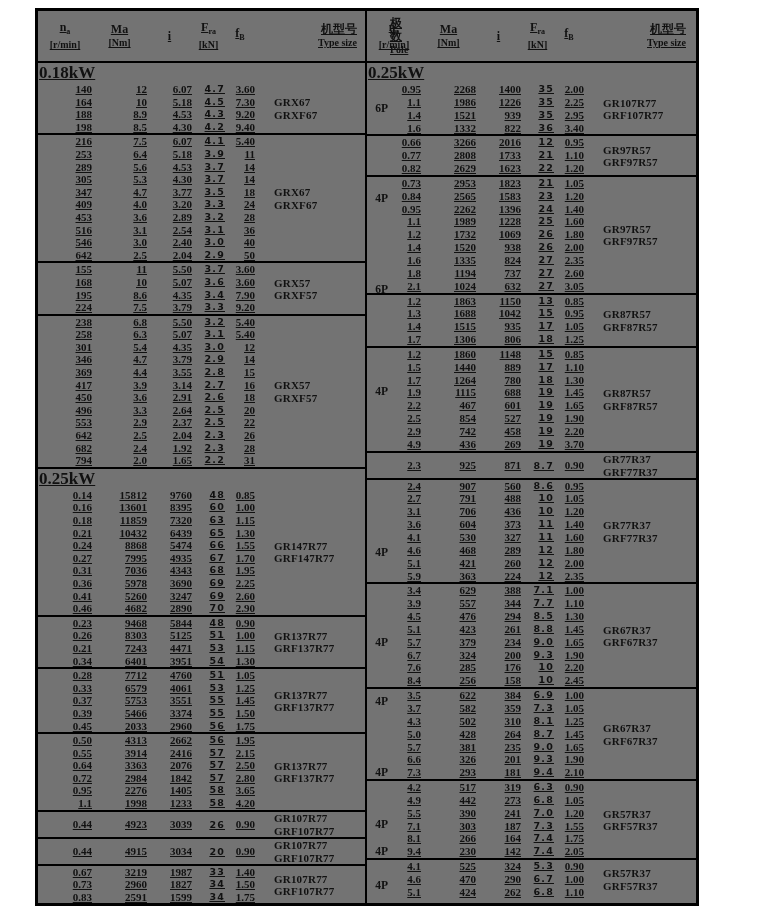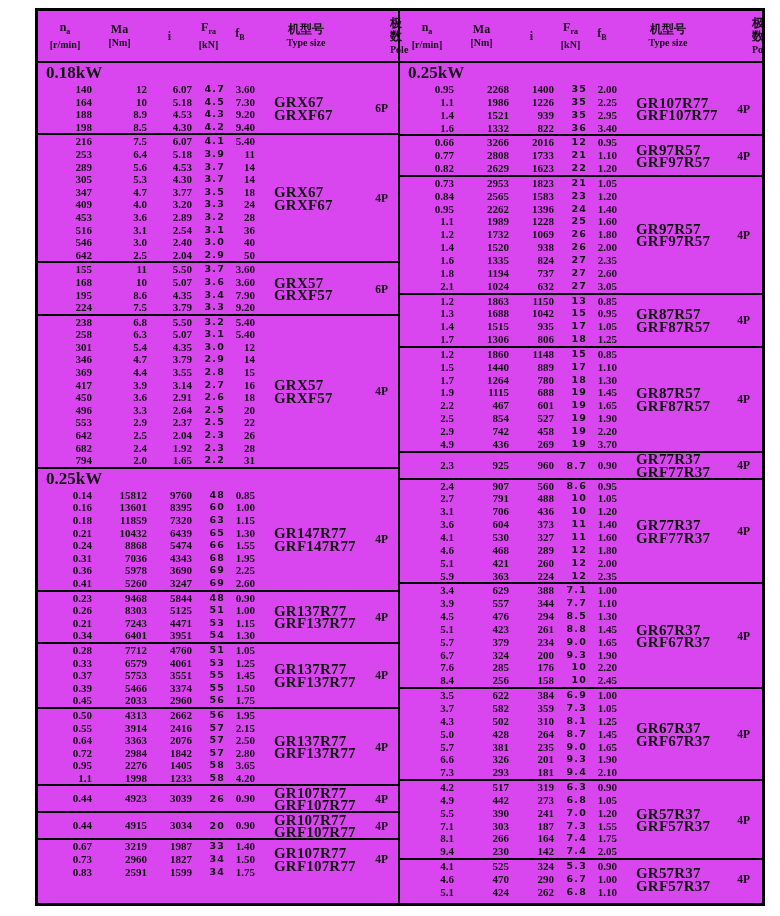--- a/index.html
+++ b/index.html
@@ -1,39 +1,39 @@
 <!DOCTYPE html>
 <html><head>
 <meta charset="utf-8">
 <style>
   html,body{margin:0;padding:0;background:#fff;}
   body{width:780px;height:916px;position:relative;font-family:"Liberation Serif","DejaVu Serif",serif;color:#111;}
   .page{position:absolute;inset:0;background:#fff;}
-  .tbl{position:absolute;left:35px;top:8px;width:730px;height:898px;border:3px solid #000;box-sizing:border-box;display:flex;overflow:hidden;background:#d946ef;}
+  .tbl{position:absolute;left:35px;top:8px;width:664px;height:898px;border:3px solid #000;box-sizing:border-box;display:flex;overflow:hidden;background:#737373;text-decoration:underline;}
   .half{width:50%;box-sizing:border-box;display:flex;flex-direction:column;--grid:54px 55px 45px 33px 30px 16px 86px 28px;}
   .half.left{--rh:12.6px;border-right:2px solid #000;}
   .half.right{--rh:12.85px;}
   .thead{height:50px;flex:0 0 50px;border-bottom:2.5px solid #000;display:grid;grid-template-columns:var(--grid);align-items:center;}
   .hcell{text-align:center;font-weight:bold;line-height:13px;font-size:12px;}
   .hcell .unit{font-size:10px;}
   .hcell sub{font-size:8px;}
   .hcell.type{grid-column:6 / span 2;}
   .hcell.pole{grid-column:8;font-size:12px;margin-left:33px;}
-  .hcell.cn{font-size:12px;}
-  .section-label{height:20px;line-height:20px;font-size:17px;font-weight:bold;padding-left:8px;flex:0 0 auto;}
+  .hcell.cn{font-size:12px;text-align:right;}
+  .section-label{height:20px;line-height:20px;font-size:17px;font-weight:bold;padding-left:1px;flex:0 0 auto;}
   .section-label.bt{border-top:2.5px solid #000;}
   .group{position:relative;border-top:2.5px solid #000;flex:0 0 auto;}
   .section-label + .group, .thead + .section-label{border-top:none;}
   .half > .section-label:first-of-type{border-top:none;}
   .row{display:grid;grid-template-columns:var(--grid);height:var(--rh);}
   .row.tall{height:25px;}
   .row.tall .cell{line-height:25px;}
   .cell{font-size:11px;font-weight:bold;text-align:right;line-height:var(--rh);white-space:nowrap;}
   .c-fra{font-family:"DejaVu Sans",sans-serif;font-size:9.5px;letter-spacing:1.2px;}
-  .group-type{position:absolute;left:236px;top:50%;transform:translateY(-50%);font-size:15px;font-weight:bold;line-height:12.5px;white-space:nowrap;letter-spacing:.2px;}
+  .group-type{position:absolute;left:236px;top:50%;transform:translateY(-50%);font-size:11px;font-weight:bold;line-height:12.5px;white-space:nowrap;letter-spacing:.2px;}
   .group-pole{position:absolute;left:322px;width:28px;top:50%;transform:translateY(-50%);text-align:right;font-size:11.5px;font-weight:bold;}
 </style>
 </head>
 <body>
 
 <div class="page">
   <div class="tbl">
     <div class="half left">
         <div class="thead">
           <div class="hcell">
@@ -333,39 +333,53 @@
             <div class="cell c-fb">1.30</div>
           </div>
           <div class="row">
             <div class="cell c-na">0.24</div>
             <div class="cell c-ma">8868</div>
             <div class="cell c-i">5474</div>
             <div class="cell c-fra">66</div>
             <div class="cell c-fb">1.55</div>
           </div>
           <div class="row">
+            <div class="cell c-na">0.27</div>
+            <div class="cell c-ma">7995</div>
+            <div class="cell c-i">4935</div>
+            <div class="cell c-fra">67</div>
+            <div class="cell c-fb">1.70</div>
+          </div>
+          <div class="row">
             <div class="cell c-na">0.31</div>
             <div class="cell c-ma">7036</div>
             <div class="cell c-i">4343</div>
             <div class="cell c-fra">68</div>
             <div class="cell c-fb">1.95</div>
           </div>
           <div class="row">
             <div class="cell c-na">0.36</div>
             <div class="cell c-ma">5978</div>
             <div class="cell c-i">3690</div>
             <div class="cell c-fra">69</div>
             <div class="cell c-fb">2.25</div>
           </div>
           <div class="row">
             <div class="cell c-na">0.41</div>
             <div class="cell c-ma">5260</div>
             <div class="cell c-i">3247</div>
             <div class="cell c-fra">69</div>
             <div class="cell c-fb">2.60</div>
+          </div>
+          <div class="row">
+            <div class="cell c-na">0.46</div>
+            <div class="cell c-ma">4682</div>
+            <div class="cell c-i">2890</div>
+            <div class="cell c-fra">70</div>
+            <div class="cell c-fb">2.90</div>
           </div>
           <div class="group-type">
             <div class="tline">GR147R77</div>
             <div class="tline">GRF147R77</div>
           </div>
           <div class="group-pole">4P</div>
         </div>
         <div class="group">
           <div class="row">
             <div class="cell c-na">0.23</div>
@@ -807,21 +821,21 @@
           <div class="group-type">
             <div class="tline">GR87R57</div>
             <div class="tline">GRF87R57</div>
           </div>
           <div class="group-pole">4P</div>
         </div>
         <div class="group">
           <div class="row tall">
             <div class="cell c-na">2.3</div>
             <div class="cell c-ma">925</div>
-            <div class="cell c-i">960</div>
+            <div class="cell c-i">871</div>
             <div class="cell c-fra">8.7</div>
             <div class="cell c-fb">0.90</div>
           </div>
           <div class="group-type">
             <div class="tline">GR77R37</div>
             <div class="tline">GRF77R37</div>
           </div>
           <div class="group-pole">4P</div>
         </div>
         <div class="group">

